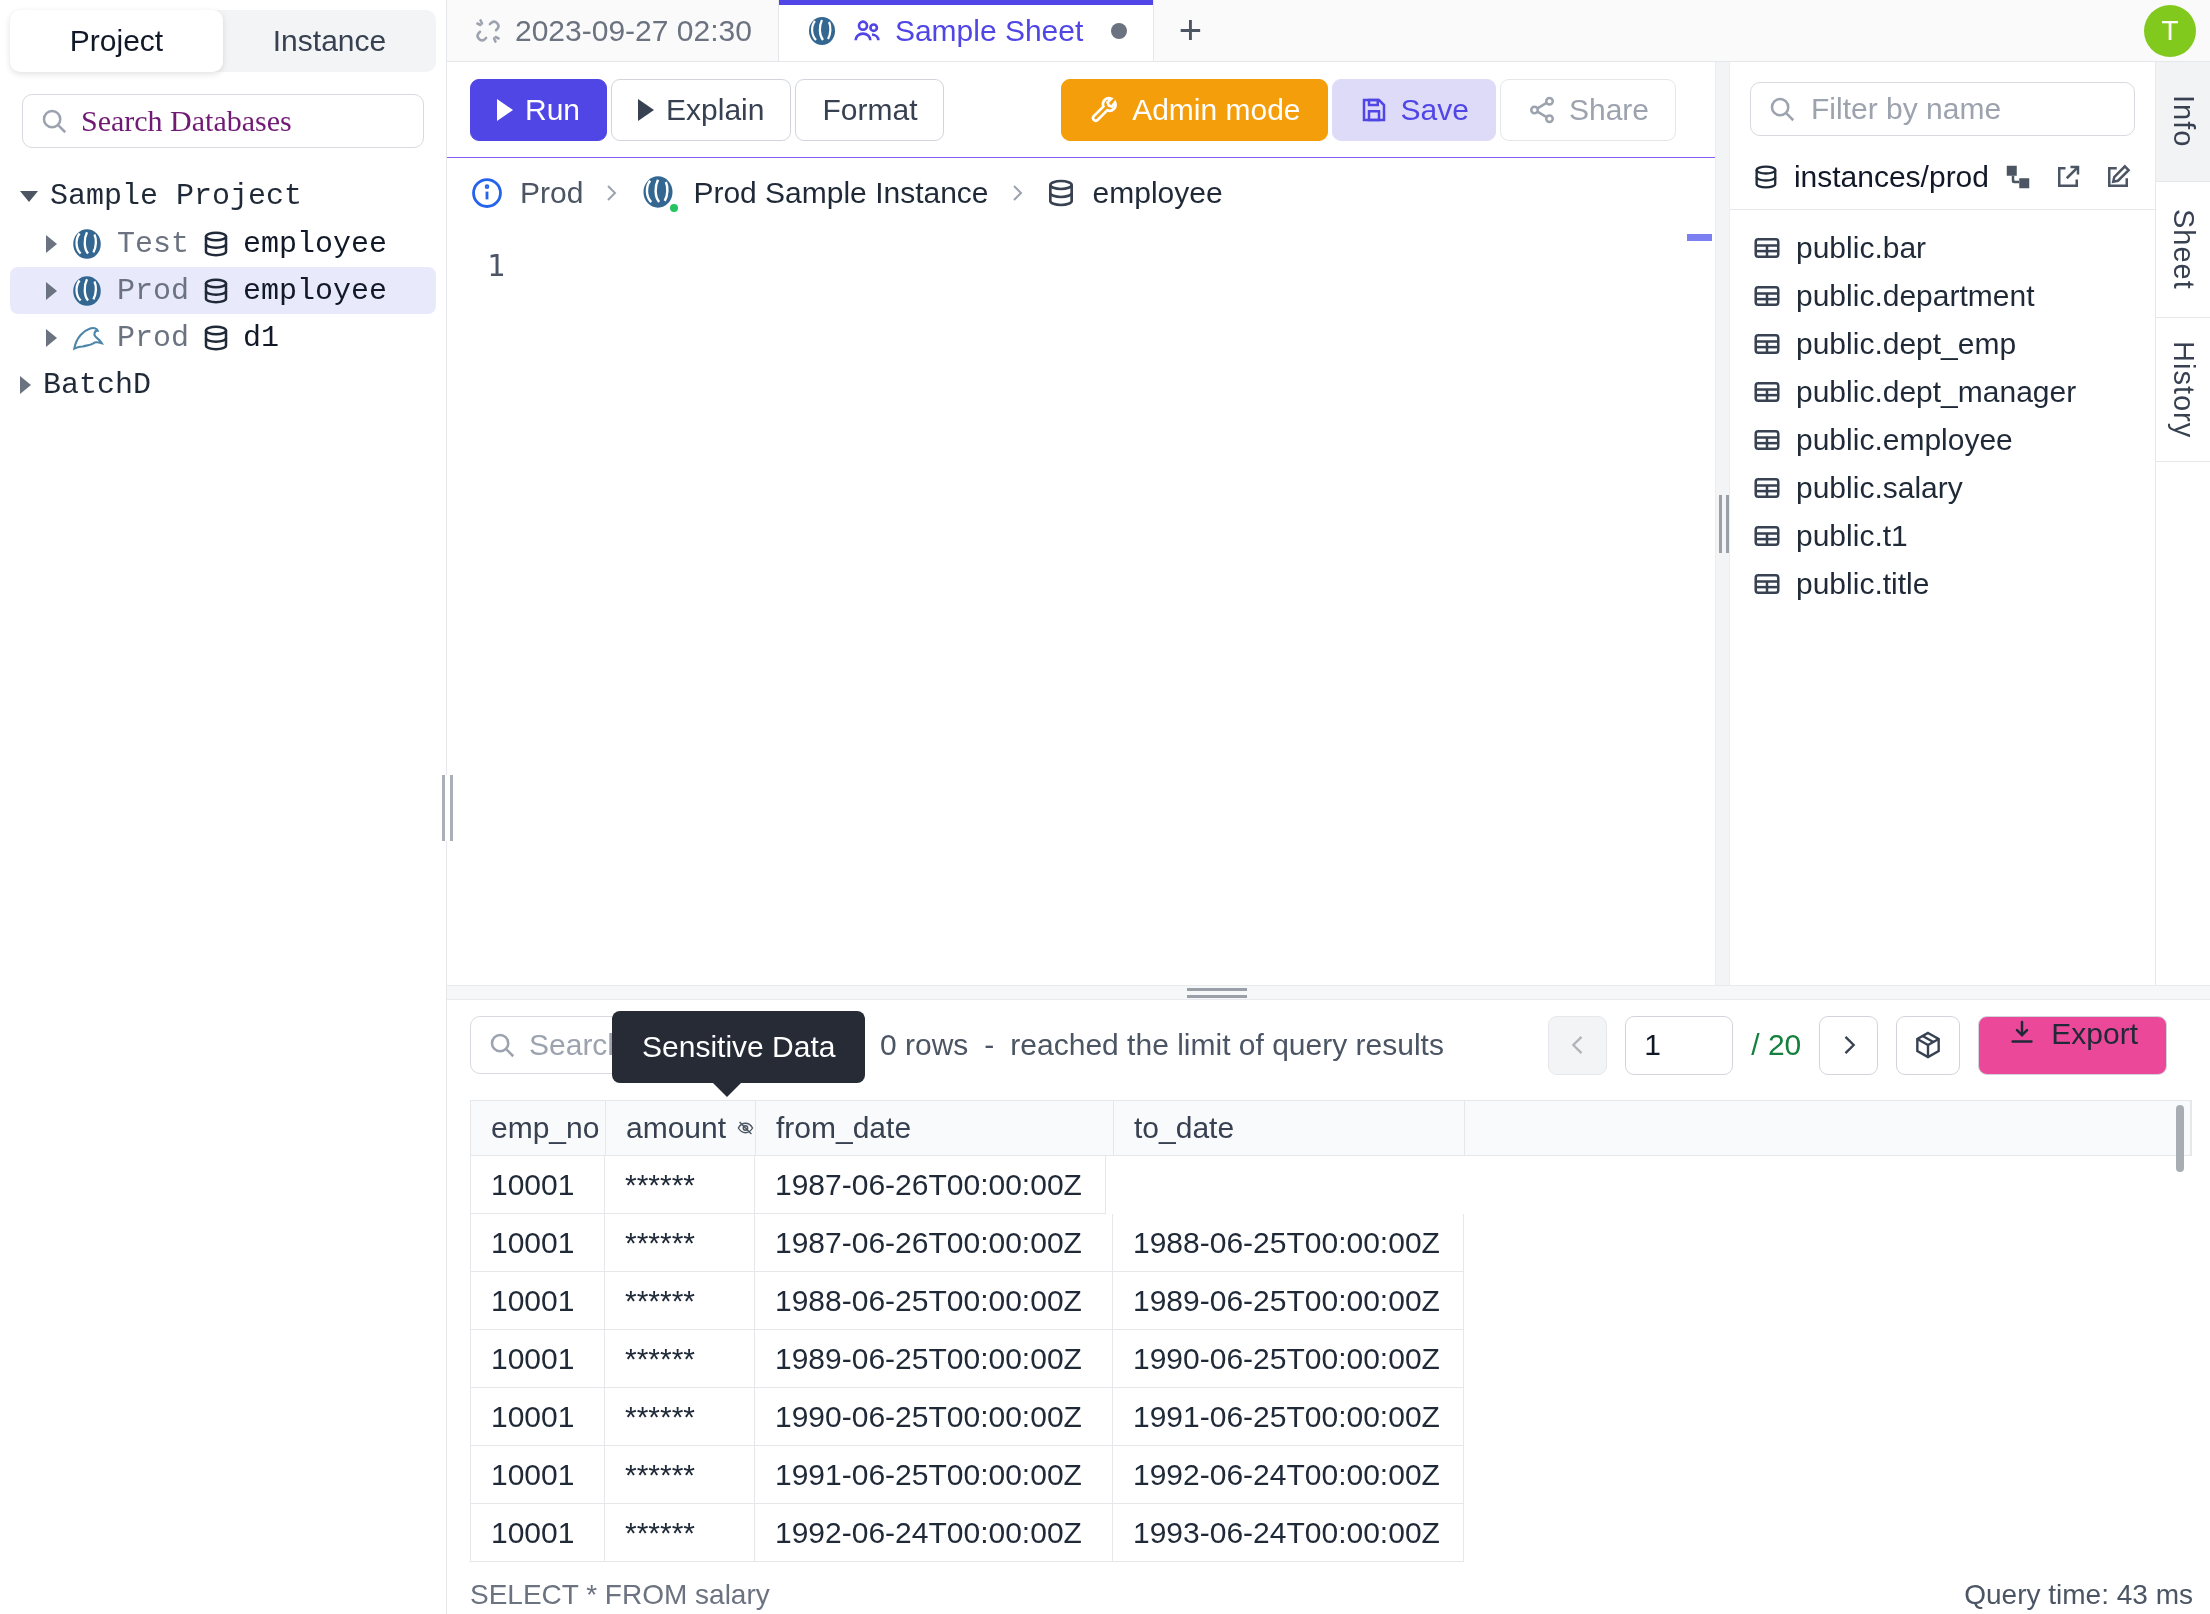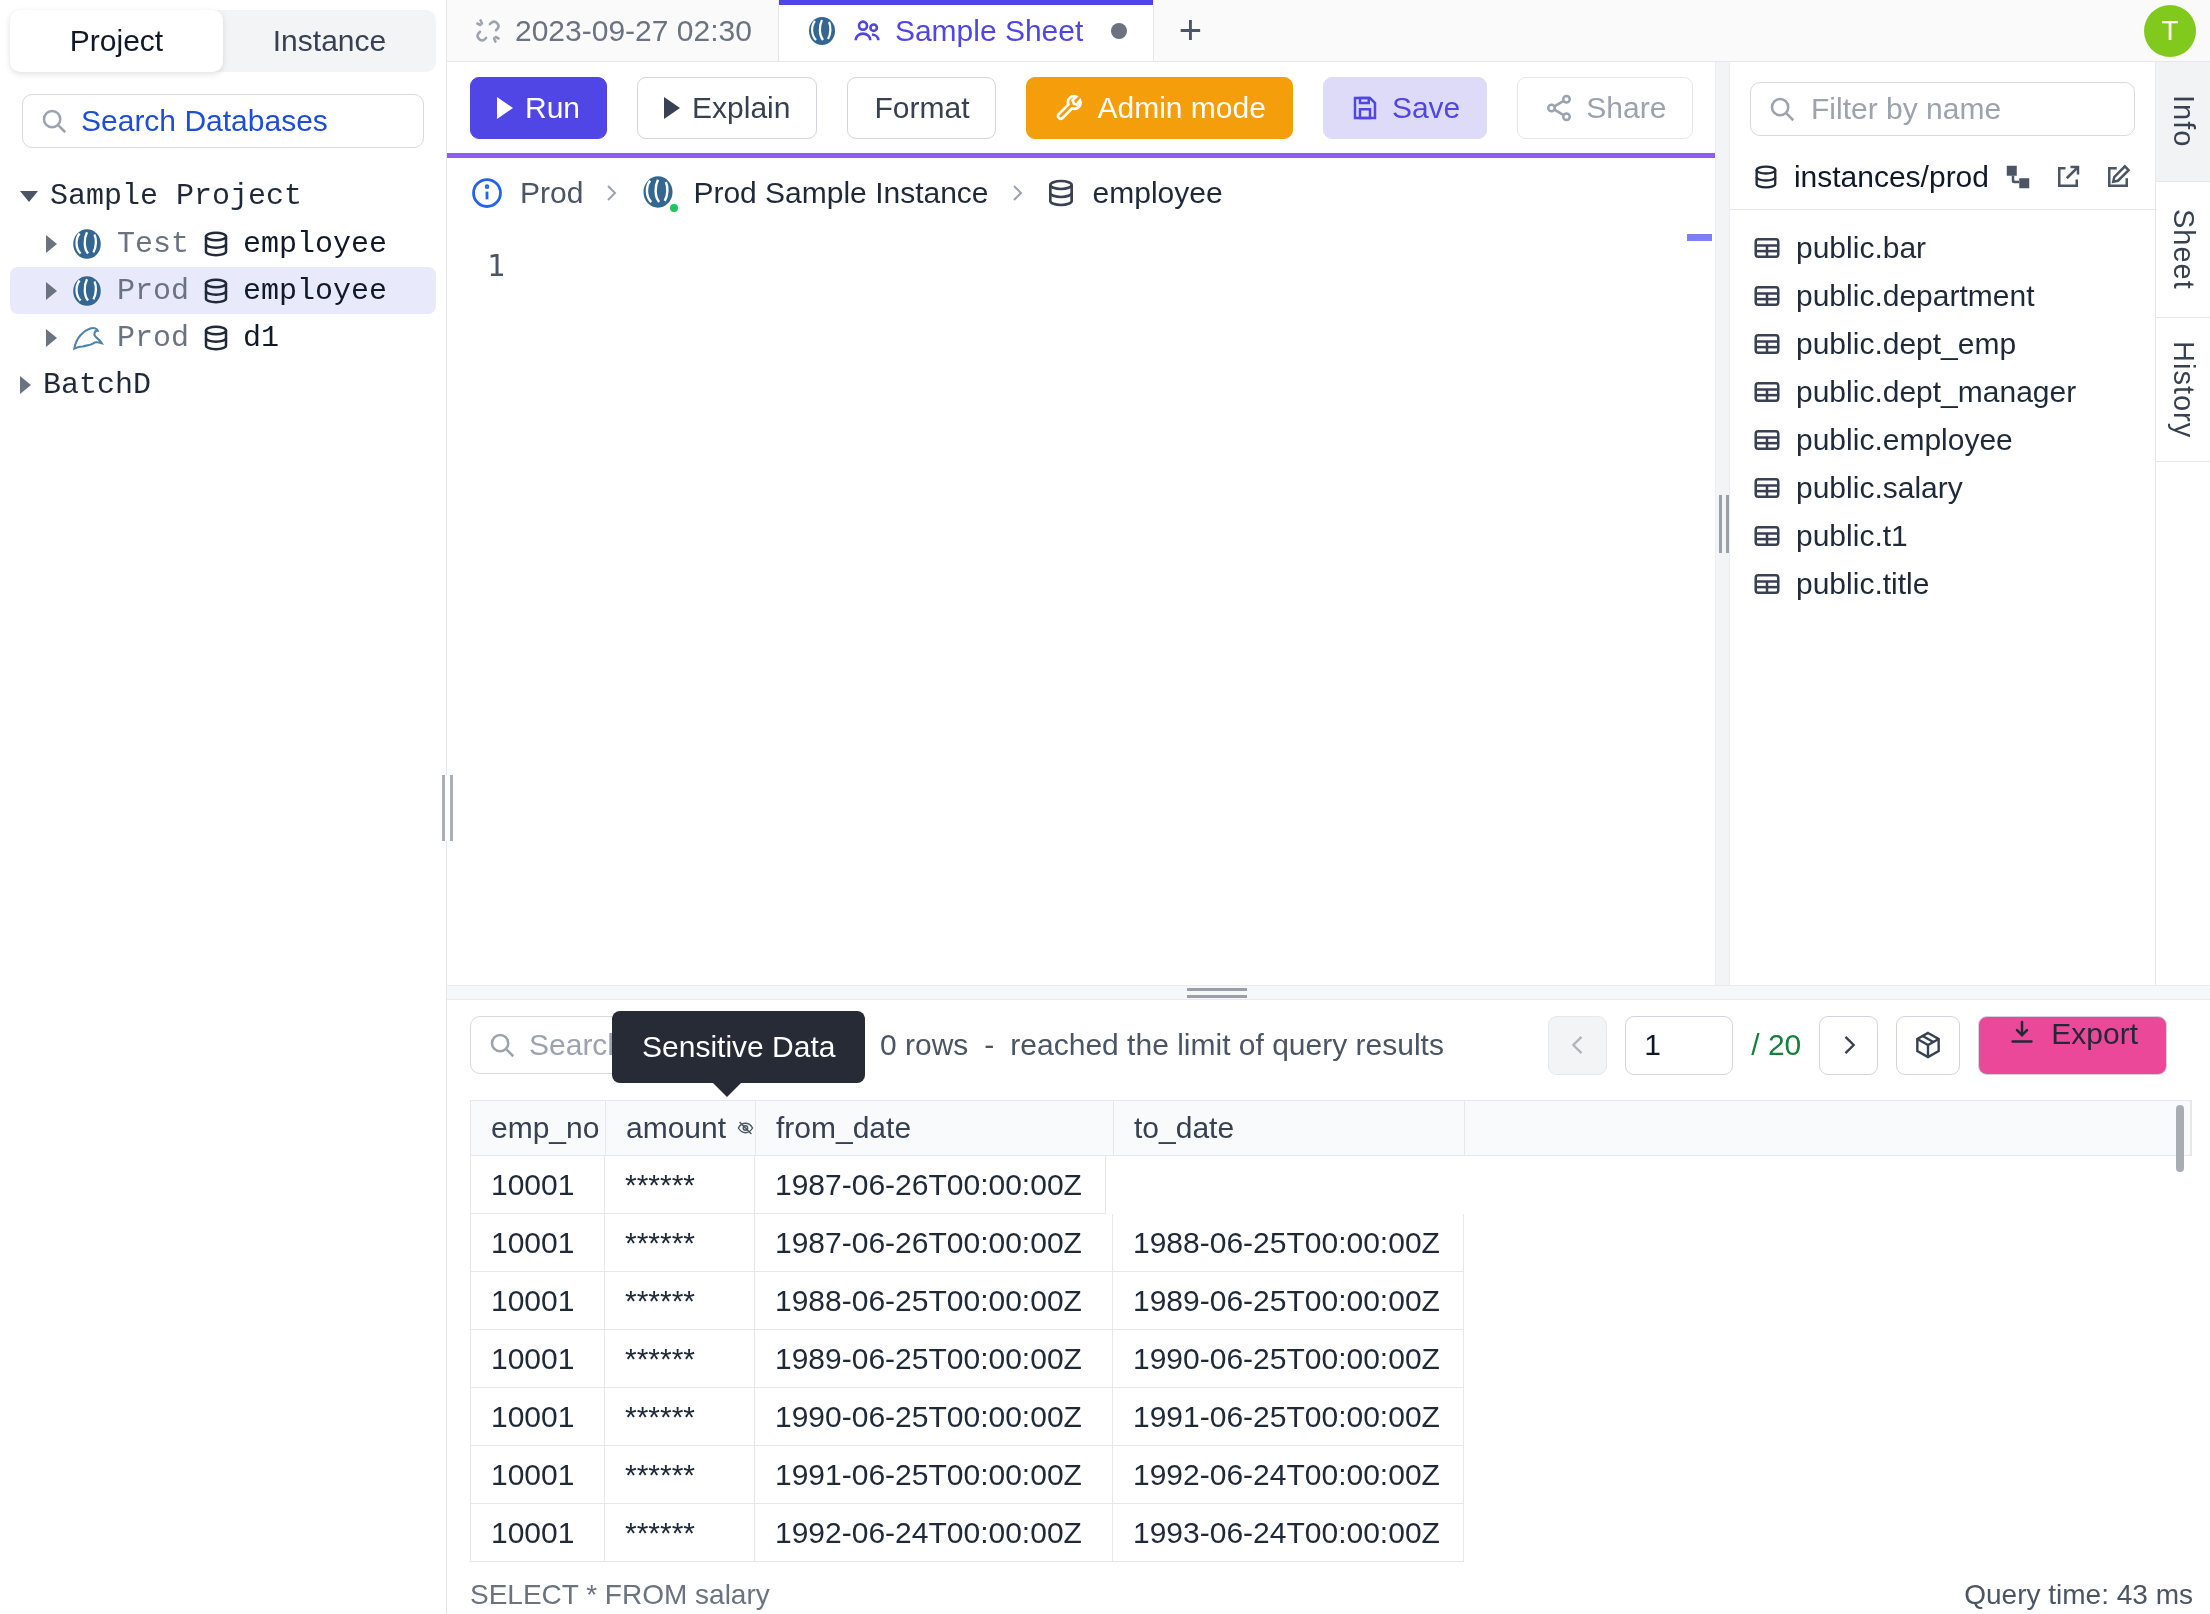--- a/index.html
+++ b/index.html
@@ -8,21 +8,21 @@
   svg { display:block; }
 
   .app { display:flex; width:2210px; height:1614px; position:relative; }
 
   
   .sidebar { width:447px; height:100%; border-right:1px solid #e5e7eb; background:#fff; flex:none; }
   .seg-wrap { margin:10px 10px 0 10px; background:#f3f4f6; border-radius:10px; height:62px; display:grid; grid-template-columns:1fr 1fr; padding:0; }
   .seg { display:flex; align-items:center; justify-content:center; color:#374151; border-radius:10px; cursor:pointer; }
   .seg.active { background:#fff; color:#111827; font-weight:500; box-shadow:0 2px 6px rgba(0,0,0,.12); }
   .search-box { margin:22px 22px 20px 22px; height:54px; border:1px solid #d7dbe0; border-radius:10px; display:flex; align-items:center; padding:0 16px; gap:12px; background:#fff; }
-  .search-box .ph { color:#1d4ed8; white-space:nowrap; overflow:hidden; }
+  .search-box .ph { color:#701a75; white-space:nowrap; overflow:hidden;font-family:Liberation Serif, serif; }
   .tree { padding:4px 10px;font-family:Liberation Mono, monospace; }
   .tree-row { height:48px; display:flex; align-items:center; gap:12px; padding-left:10px; border-radius:8px; }
   .tree-row.child { padding-left:36px; height:47px; }
   .tree-row.selected { background:#e8eafc; }
   .caret-down { width:0; height:0; border-left:9px solid transparent; border-right:9px solid transparent; border-top:11px solid #4b5563; }
   .caret-right { width:0; height:0; border-top:9px solid transparent; border-bottom:9px solid transparent; border-left:11px solid #6b7280; }
   .env-label { color:#6b7280; }
   .db-label { color:#111827; }
   .root-label { color:#1f2937; }
   .sidebar-resize { position:absolute; left:440px; top:775px; width:14px; height:66px; display:flex; gap:5px; z-index:6; background:#fff; justify-content:center; }
@@ -34,21 +34,21 @@
   .tabbar { height:62px; background:#fafafa; border-bottom:1px solid #e5e7eb; display:flex; position:relative; flex:none; }
   .tab { display:flex; align-items:center; gap:12px; padding:0 26px; border-right:1px solid #e5e7eb; color:#6b7280; }
   .tab.active { background:#fff; box-shadow:inset 0 5px 0 #4f46e5; color:#4f46e5; font-weight:500; }
   .tab-dot { width:16px; height:16px; border-radius:50%; background:#6b7280; margin-left:16px; }
   .plus-tab { width:72px; display:flex; align-items:center; justify-content:center; color:#4b5563; font-size:40px; font-weight:300; }
   .avatar { position:absolute; right:14px; top:5px; width:52px; height:52px; border-radius:50%; background:#82c91e; color:#fff; display:flex; align-items:center; justify-content:center; font-size:28px; }
 
   .upper { display:flex; height:923px; flex:none; min-width:0; }
   .editor-col { flex:1; display:flex; flex-direction:column; min-width:0; }
 
-  .toolbar { height:96px; border-bottom:5px solid #8b5cf6; display:flex; align-items:center; padding:0 23px; gap:30px; flex:none; }
+  .toolbar { height:96px; border-bottom:1px solid #8b5cf6; display:flex; align-items:center; padding:0 23px; gap:4px; flex:none; }
   .btn { height:62px; border-radius:9px; display:flex; align-items:center; gap:12px; padding:0 26px; font-size:30px; background:#fff; border:1px solid #d1d5db; color:#374151; cursor:pointer; white-space:nowrap; }
   .btn-run { background:#4f46e5; border-color:#4f46e5; color:#fff; font-weight:500; }
   .btn-admin { background:#f59e0b; border-color:#f59e0b; color:#fff; margin-left:auto; }
   .btn-save { background:#dedbf8; border-color:#dedbf8; color:#4f46e5; font-weight:500; }
   .btn-share { color:#9ca3af; border-color:#e5e7eb; margin-right:16px; }
   .play { width:0; height:0; border-top:11px solid transparent; border-bottom:11px solid transparent; border-left:16px solid currentColor; }
 
   .breadcrumb { height:70px; display:flex; align-items:center; padding:0 23px; gap:16px; flex:none; }
   .crumb-env { color:#4b5563; }
   .crumb-strong { color:#1f2937; }

